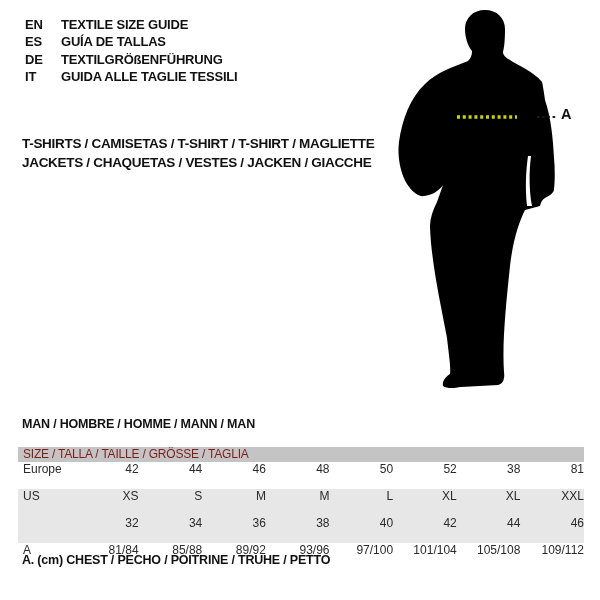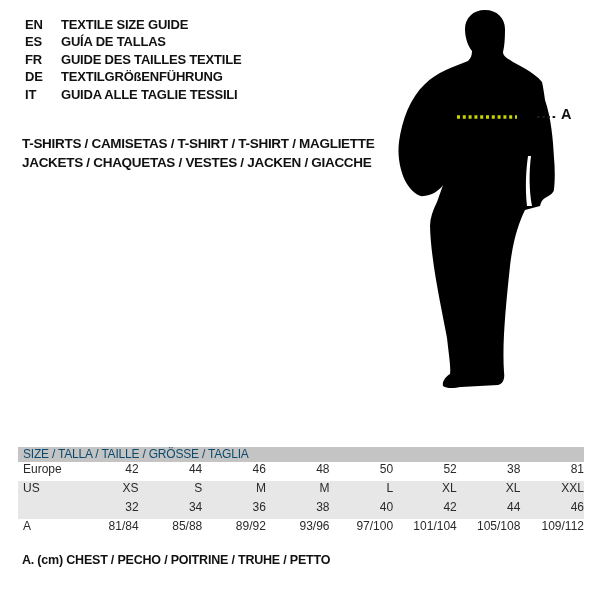--- a/index.html
+++ b/index.html
@@ -17,45 +17,41 @@
   .lang-code{width:36px;}
   
   .cats{position:absolute;left:22px;top:104px;font-size:13.5px;font-weight:700;line-height:19px;letter-spacing:-0.3px;margin-top:30px;}
   
   .figure-wrap{position:absolute;left:395px;top:8px;width:180px;height:385px;}
   .measure-label{position:absolute;left:561px;top:106px;font-size:14.5px;font-weight:600;}
   
   .section-title{position:absolute;left:22px;top:417px;font-size:12.5px;font-weight:700;letter-spacing:-0.2px;}
   
   .size-table{position:absolute;left:18px;top:447px;width:566px;font-size:12px;color:#2a2a2a;}
-  .t-header{height:15px;line-height:15px;background:#c4c4c4;padding-left:5px;color:#0c4a6e;letter-spacing:-0.2px;}
-  .t-row{display:flex;height:19px;line-height:15.6px;}
+  .t-header{height:15px;line-height:15px;background:#c4c4c4;padding-left:5px;color:#7f1d1d;letter-spacing:-0.2px;}
+  .t-row{display:flex;height:27px;line-height:15.6px;}
   .t-row.alt{background:#e7e7e7;}
   .t-label{width:52px;padding-left:5px;}
   .t-cell{flex:1;text-align:right;}
   
   .footnote{position:absolute;left:22px;top:553px;font-size:12.5px;font-weight:700;letter-spacing:-0.2px;}
 </style>
 </head>
 <body>
 
 <div class="page">
 
   <div class="lang-list">
     <div class="lang-row">
       <span class="lang-code">EN</span>
       <span class="lang-label">TEXTILE SIZE GUIDE</span>
     </div>
     <div class="lang-row">
       <span class="lang-code">ES</span>
       <span class="lang-label">GUÍA DE TALLAS</span>
-    </div>
-    <div class="lang-row">
-      <span class="lang-code">FR</span>
-      <span class="lang-label">GUIDE DES TAILLES TEXTILE</span>
     </div>
     <div class="lang-row">
       <span class="lang-code">DE</span>
       <span class="lang-label">TEXTILGRÖßENFÜHRUNG</span>
     </div>
     <div class="lang-row">
       <span class="lang-code">IT</span>
       <span class="lang-label">GUIDA ALLE TAGLIE TESSILI</span>
     </div>
   </div>
@@ -102,20 +98,21 @@
       <path fill="#ffffff" d="
         M136,148 C134,164 134,182 137,198 L132,198 C130,180 131,162 133,148 Z"></path>
 
       <line x1="62" y1="109" x2="122" y2="109" stroke="#c9d400" stroke-width="3.5" stroke-dasharray="3,2.8"></line>
 
       <line x1="142" y1="109" x2="162" y2="109" stroke="#1a1a1a" stroke-width="2.2" stroke-dasharray="2.6,2.6"></line>
     </svg>
   </div>
   <div class="measure-label">A</div>
 
+  <div class="section-title">MAN / HOMBRE / HOMME / MANN / MAN</div>
 
   <div class="size-table">
     <div class="t-header">SIZE / TALLA / TAILLE / GRÖSSE / TAGLIA</div>
 
     <div class="t-row">
       <div class="t-label">Europe</div>
       <div class="t-cell">42</div>
       <div class="t-cell">44</div>
       <div class="t-cell">46</div>
       <div class="t-cell">48</div>

